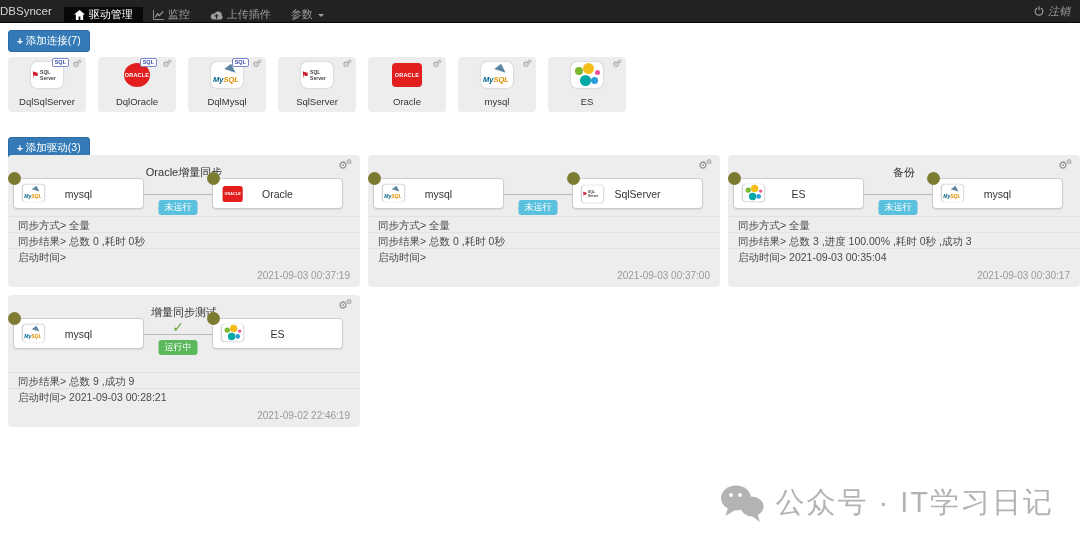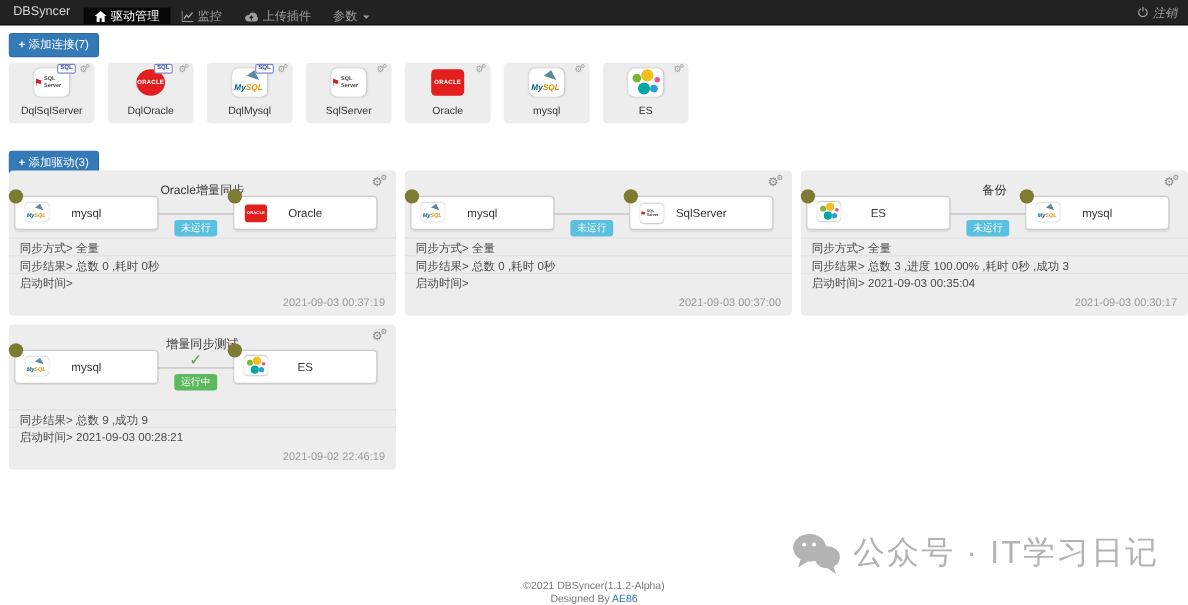--- a/index.html
+++ b/index.html
@@ -3,21 +3,21 @@
 <meta charset="utf-8">
 <style>
   * { margin:0; padding:0; box-sizing:border-box; }
   html,body { width:1080px; height:550px; background:#fff;
     font-family:"Liberation Sans","DejaVu Sans",sans-serif; color:#333; overflow:hidden; }
   #app { position:relative; width:1080px; height:550px; background:#fff; }
 
   
   .navbar { position:absolute; top:0; left:0; width:100%; height:23px;
     background:#222; border-bottom:1px solid #080808; display:flex; align-items:stretch; }
-  .brand { color:#d7d7d7; font-size:11.5px; line-height:23px; padding:0 12px 0 12px; text-decoration:none; }
+  .brand { color:#d7d7d7; font-size:11.5px; line-height:23px; padding:0 12px 0 0; text-decoration:none; }
   .nav-items { display:flex;align-items:flex-end; }
   .nav-item { display:flex; align-items:center; gap:4px; color:#9d9d9d; font-size:11px;
     padding:0 10px; cursor:pointer; }
   .nav-item.active { background:#080808; color:#fff; }
   .nav-item svg { display:block; }
   .nav-right { margin-left:auto; display:flex;font-style:italic; }
 
   
   .btn-primary { position:absolute; left:8px; display:inline-flex; align-items:center; gap:3px;
     background:#337ab7; border:1px solid #2e6da4; border-radius:3px; color:#fff;
@@ -337,24 +337,20 @@
           <span class="nname">ES</span>
         </div>
         <span class="check-icon">✓</span>
         <span class="status-badge success">运行中</span>
         <div class="meta-row" style="top:77px">同步结果&gt; 总数 9 ,成功 9</div>
         <div class="meta-row" style="top:93px">启动时间&gt; 2021-09-03 00:28:21</div>
         <div class="drv-time">2021-09-02 22:46:19</div>
       </div>
     </div>
 
-  <div class="footer">
-    <div>©2021 DBSyncer(1.1.2-Alpha)</div>
-    <div><span>Designed By </span><a>AE86</a></div>
-  </div>
 
   <div class="watermark">
     <span>
       <svg width="46" height="40" viewBox="0 0 46 40">
         <ellipse cx="17" cy="15" rx="15" ry="12.5" fill="#b3b3b3"></ellipse>
         <path d="M9 25 L6.5 33 L16 27 Z" fill="#b3b3b3"></path>
         <ellipse cx="33" cy="23.5" rx="11.5" ry="10" fill="#b3b3b3"></ellipse>
         <path d="M38.5 31.5 L41 39 L32.5 32.8 Z" fill="#b3b3b3"></path>
         <circle cx="12" cy="12" r="1.9" fill="#fff"></circle>
         <circle cx="21" cy="12" r="1.9" fill="#fff"></circle>

